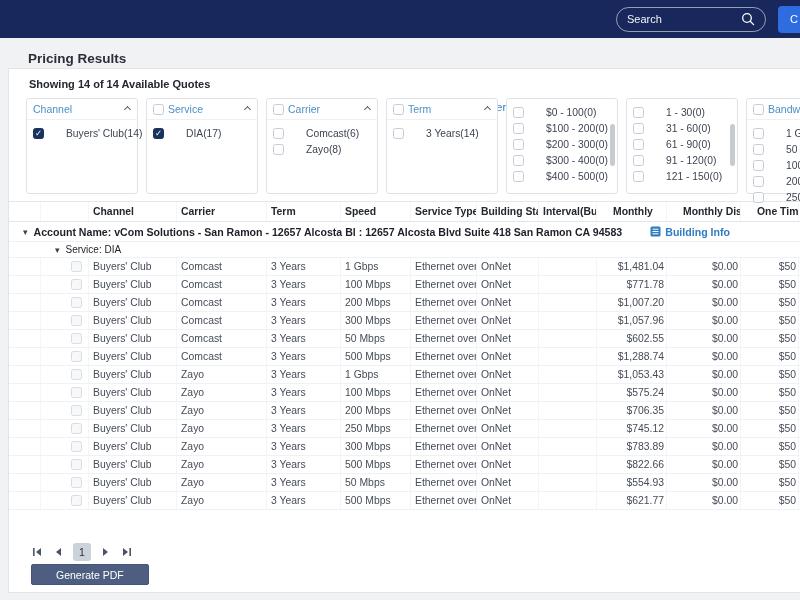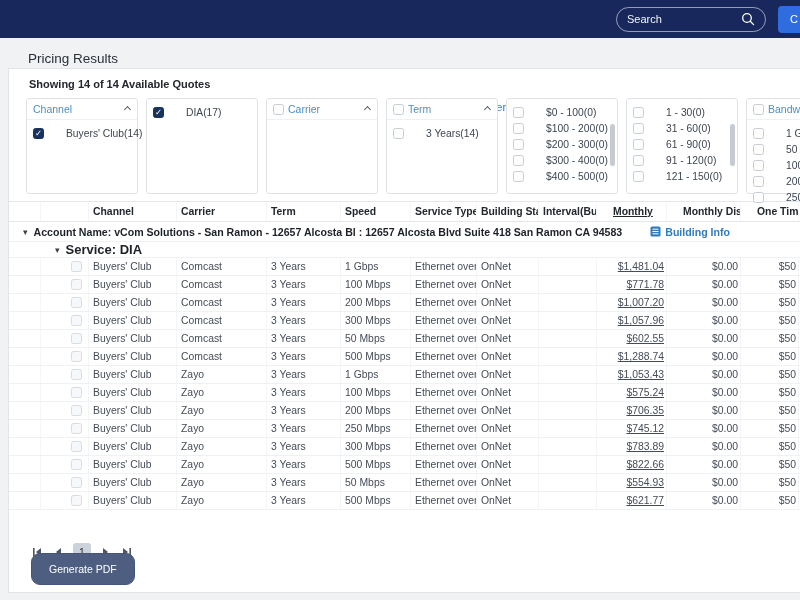--- a/index.html
+++ b/index.html
@@ -7,21 +7,21 @@
   body { font-family: "Liberation Sans", sans-serif; background: #f1f2f4; position: relative; }
 
   
   .topbar { height: 38px; background: #18285c; display: flex; align-items: center; justify-content: flex-end; position: relative; }
   .search-pill { width: 150px; height: 25px; border: 1px solid rgba(255,255,255,.55); border-radius: 13px; display: flex; align-items: center; justify-content: space-between; padding: 0 10px; margin-right: 12px; }
   .search-pill input { background: transparent; border: none; outline: none; color: #fff; font-size: 11px; width: 105px; }
   .search-pill input::placeholder { color: #fff; opacity: .95; }
   .top-btn { height: 27px; width: 72px; background: #2e6ce0; color: #fff; border: none; border-radius: 4px; font-size: 11px; text-align: left; padding-left: 12px; margin-right: -50px; cursor: pointer; }
 
   
-  .page-title { font-size: 13.5px; font-weight: 400; color: #2a2f38; padding: 13px 0 0 28px; }
+  .page-title { font-size: 13.5px; font-weight: 700; color: #2a2f38; padding: 13px 0 0 28px; }
   .card { position: absolute; left: 8px; top: 68px; width: 868px; height: 525px; background: #fff; border: 1px solid #e2e4e9; padding-top: 29px; }
 
   .summary { position: absolute; left: 20px; top: 9px; font-size: 11px; font-weight: 700; color: #23272e; }
   .hide-filters { position: absolute; left: 447px; top: 9px; font-size: 11px; color: #2e7cc2; cursor: pointer; display: flex; align-items: center; gap: 4px; margin-top: 23px; }
   .tri-up::after { content: "▲"; font-size: 7px; color: #2e7cc2; }
 
   
   .filters { display: flex; gap: 8px; padding-left: 17px; }
   .panel { width: 112px; height: 96px; background: #fff; border: 1px solid #dfe2e7; border-radius: 3px; position: relative; flex: none; }
   .panel-hd { height: 21px; display: flex; align-items: center; gap: 4px; padding: 0 7px 0 6px; border-bottom: 1px solid #eef0f2; cursor: pointer; }
@@ -37,38 +37,38 @@
   .vscroll { position: absolute; right: 2px; top: 25px; width: 5px; height: 42px; border-radius: 3px; background: #c6cbd2; }
 
   
   .tbl { margin-top: 7px; font-size: 10.4px; color: #454c57; }
   .trow, .thead { display: flex; align-items: center; padding-left: 8px; width: 860px; }
   .thead { height: 21px; border-top: 1px solid #e3e6ea; border-bottom: 1px solid #e3e6ea; font-weight: 700; color: #23272e; }
   .trow { height: 18px; border-bottom: 1px solid #f0f1f3; }
   .cell { padding-left: 4px; white-space: nowrap; overflow: hidden; border-right: 1px solid #f4f5f7; height: 100%; display: flex; align-items: center; }
   .c-exp { width: 24px; } .c-cb { width: 48px; } .c-channel { width: 88px; } .c-carrier { width: 90px; }
   .c-term { width: 74px; } .c-speed { width: 70px; } .c-stype { width: 66px; } .c-bstat { width: 62px; }
-  .c-intv { width: 58px; } .c-money1 { width: 70px; text-decoration: underline; } .c-money2 { width: 74px; } .c-money3 { width: 58px; }
+  .c-intv { width: 58px; } .c-money1 { width: 70px; } .c-money2 { width: 74px; } .c-money3 { width: 58px; }
   .num { justify-content: flex-end; padding-right: 2px; }
   .hl-money { justify-content: flex-start; padding-left: 16px; }
   .row-cb { margin-left: 26px; background: #f6f8fa; border-color: #d7dce2; }
 
   .acct-row { display: flex; align-items: center; height: 20px; padding-left: 14px; gap: 6px; border-bottom: 1px solid #f0f1f3; }
   .caret-down::before { content: "▾"; font-size: 9px; color: #3a404a; }
   .acct-label { font-size: 10.6px; font-weight: 700; color: #1d2127; white-space: nowrap; }
   .b-info { display: flex; align-items: center; gap: 4px; margin-left: 22px; cursor: pointer; }
   .b-info span { font-size: 10.6px; font-weight: 700; color: #2e7cc2; }
   .svc-row { display: flex; align-items: center; height: 16px; padding-left: 46px; gap: 6px; border-bottom: 1px solid #f0f1f3; }
-  .svc-label { font-size: 13px; font-weight: 700; color: #1d2127; }
+  .svc-label { font-size: 10px; font-weight: 400; color: #1d2127; }
 
   
   .pager { position: absolute; left: 22px; bottom: 31px; display: flex; align-items: center; gap: 9px; }
   .pg-btn { width: 12px; height: 12px; display: flex; align-items: center; justify-content: center; cursor: pointer; }
   .pg-num { width: 18px; height: 18px; background: #ccd2d9; border-radius: 3px; font-size: 10.5px; color: #2b3037; display: flex; align-items: center; justify-content: center; cursor: pointer; }
-  .gen-pdf { position: absolute; left: 22px; bottom: 7px; height: 32px; background: #4e5e81; border: 1px solid #44547a; color: #fff; font-size: 10.5px; border-radius: 9px; padding: 0 17px; cursor: pointer; font-family: "Liberation Sans", sans-serif; }
+  .gen-pdf { position: absolute; left: 22px; bottom: 7px; height: 21px; background: #4e5e81; border: 1px solid #44547a; color: #fff; font-size: 10.5px; border-radius: 2px; padding: 0 24px; cursor: pointer; font-family: "Liberation Sans", sans-serif; }
 </style>
 </head>
 <body>
 
 <div class="topbar">
   <div class="search-pill">
     <input type="text" placeholder="Search" style="">
     <svg width="14" height="14" viewBox="0 0 14 14">
       <circle cx="6" cy="6" r="4.3" fill="none" stroke="#fff" stroke-width="1.3"></circle>
       <line x1="9.2" y1="9.2" x2="12.6" y2="12.6" stroke="#fff" stroke-width="1.3" stroke-linecap="round"></line>
@@ -98,36 +98,53 @@
     <div class="panel-body">
   <div class="f-item">
     <span class="cb checked"></span>
     <span class="f-item-label">Buyers' Club(14)</span>
   </div>
 </div>
 
   </div>
 
   <div class="panel">
+    <div class="panel-hd">
+      <span class="cb hdr-cb"></span>
+      <span class="panel-label">Service</span>
+
+      <span class="chev"></span>
+    </div>
     <div class="panel-body">
   <div class="f-item">
     <span class="cb checked"></span>
     <span class="f-item-label">DIA(17)</span>
   </div>
 </div>
 
   </div>
 
   <div class="panel">
     <div class="panel-hd">
       <span class="cb hdr-cb"></span>
       <span class="panel-label">Carrier</span>
 
       <span class="chev"></span>
     </div>
+    <div class="panel-body">
+  <div class="f-item">
+    <span class="cb"></span>
+    <span class="f-item-label">Comcast(6)</span>
+  </div>
+
+  <div class="f-item">
+    <span class="cb"></span>
+    <span class="f-item-label">Zayo(8)</span>
+  </div>
+</div>
 
   </div>
 
   <div class="panel">
     <div class="panel-hd">
       <span class="cb hdr-cb"></span>
       <span class="panel-label">Term</span>
 
       <span class="chev"></span>
     </div>

